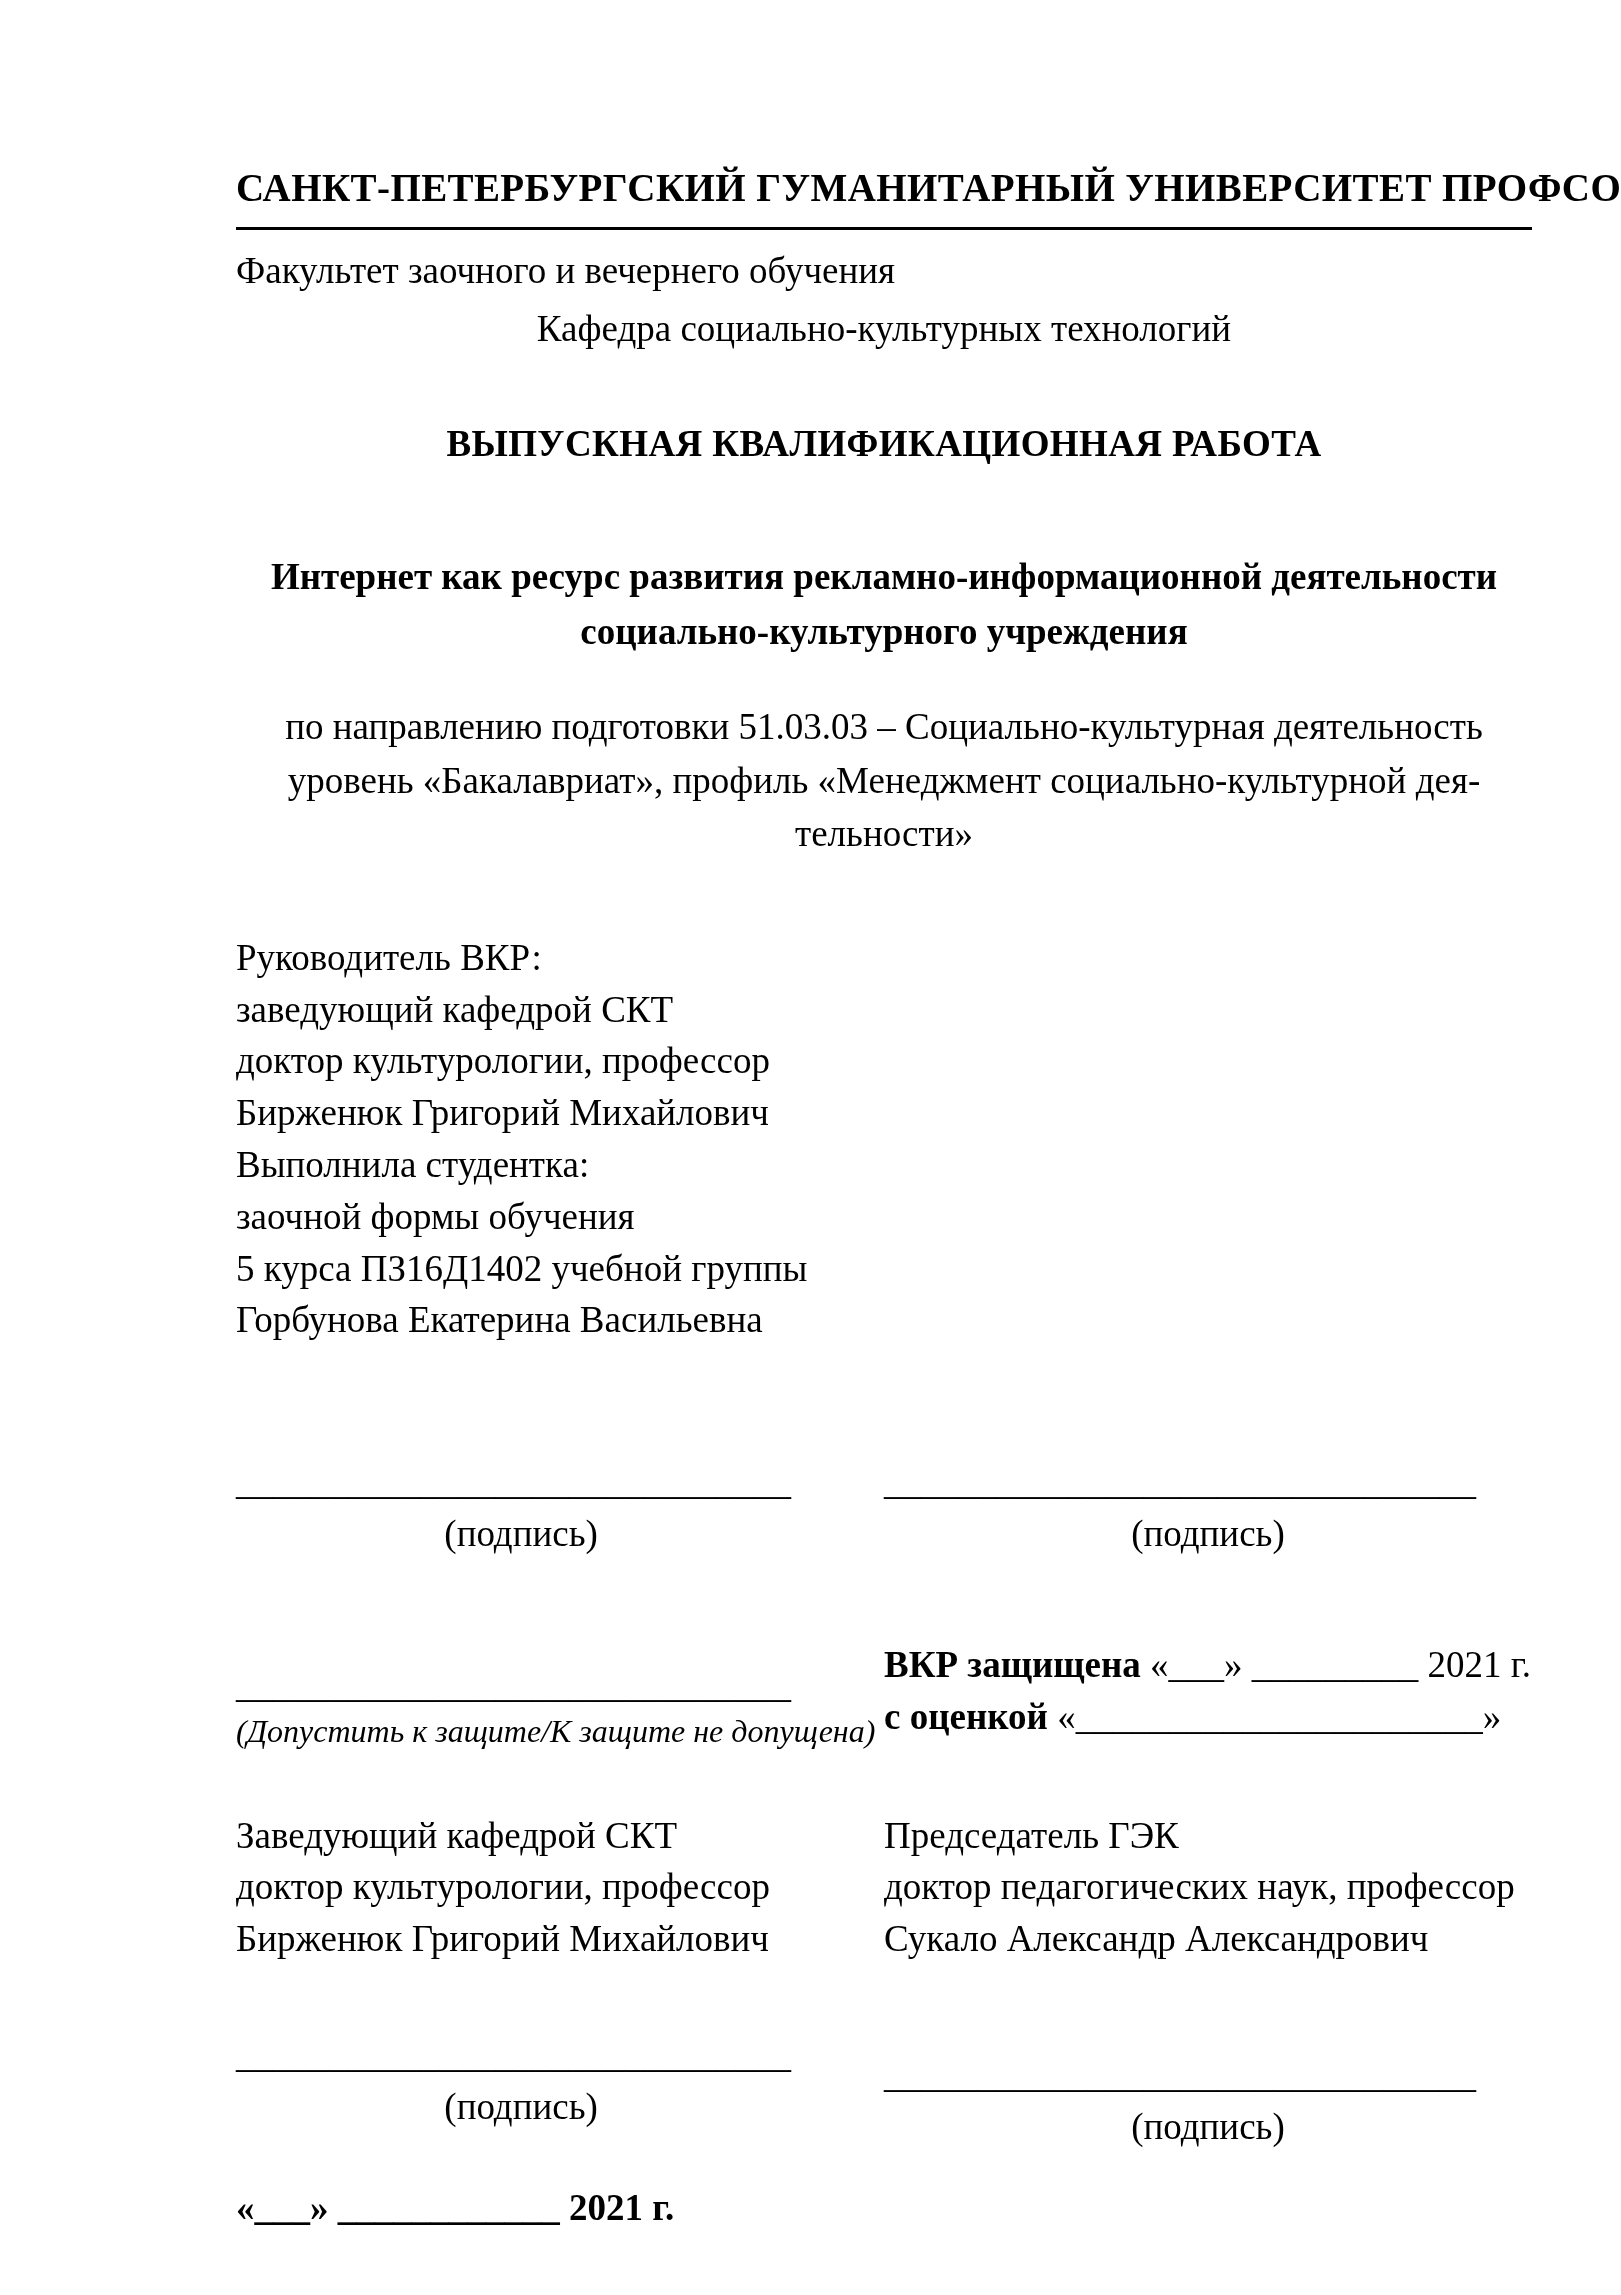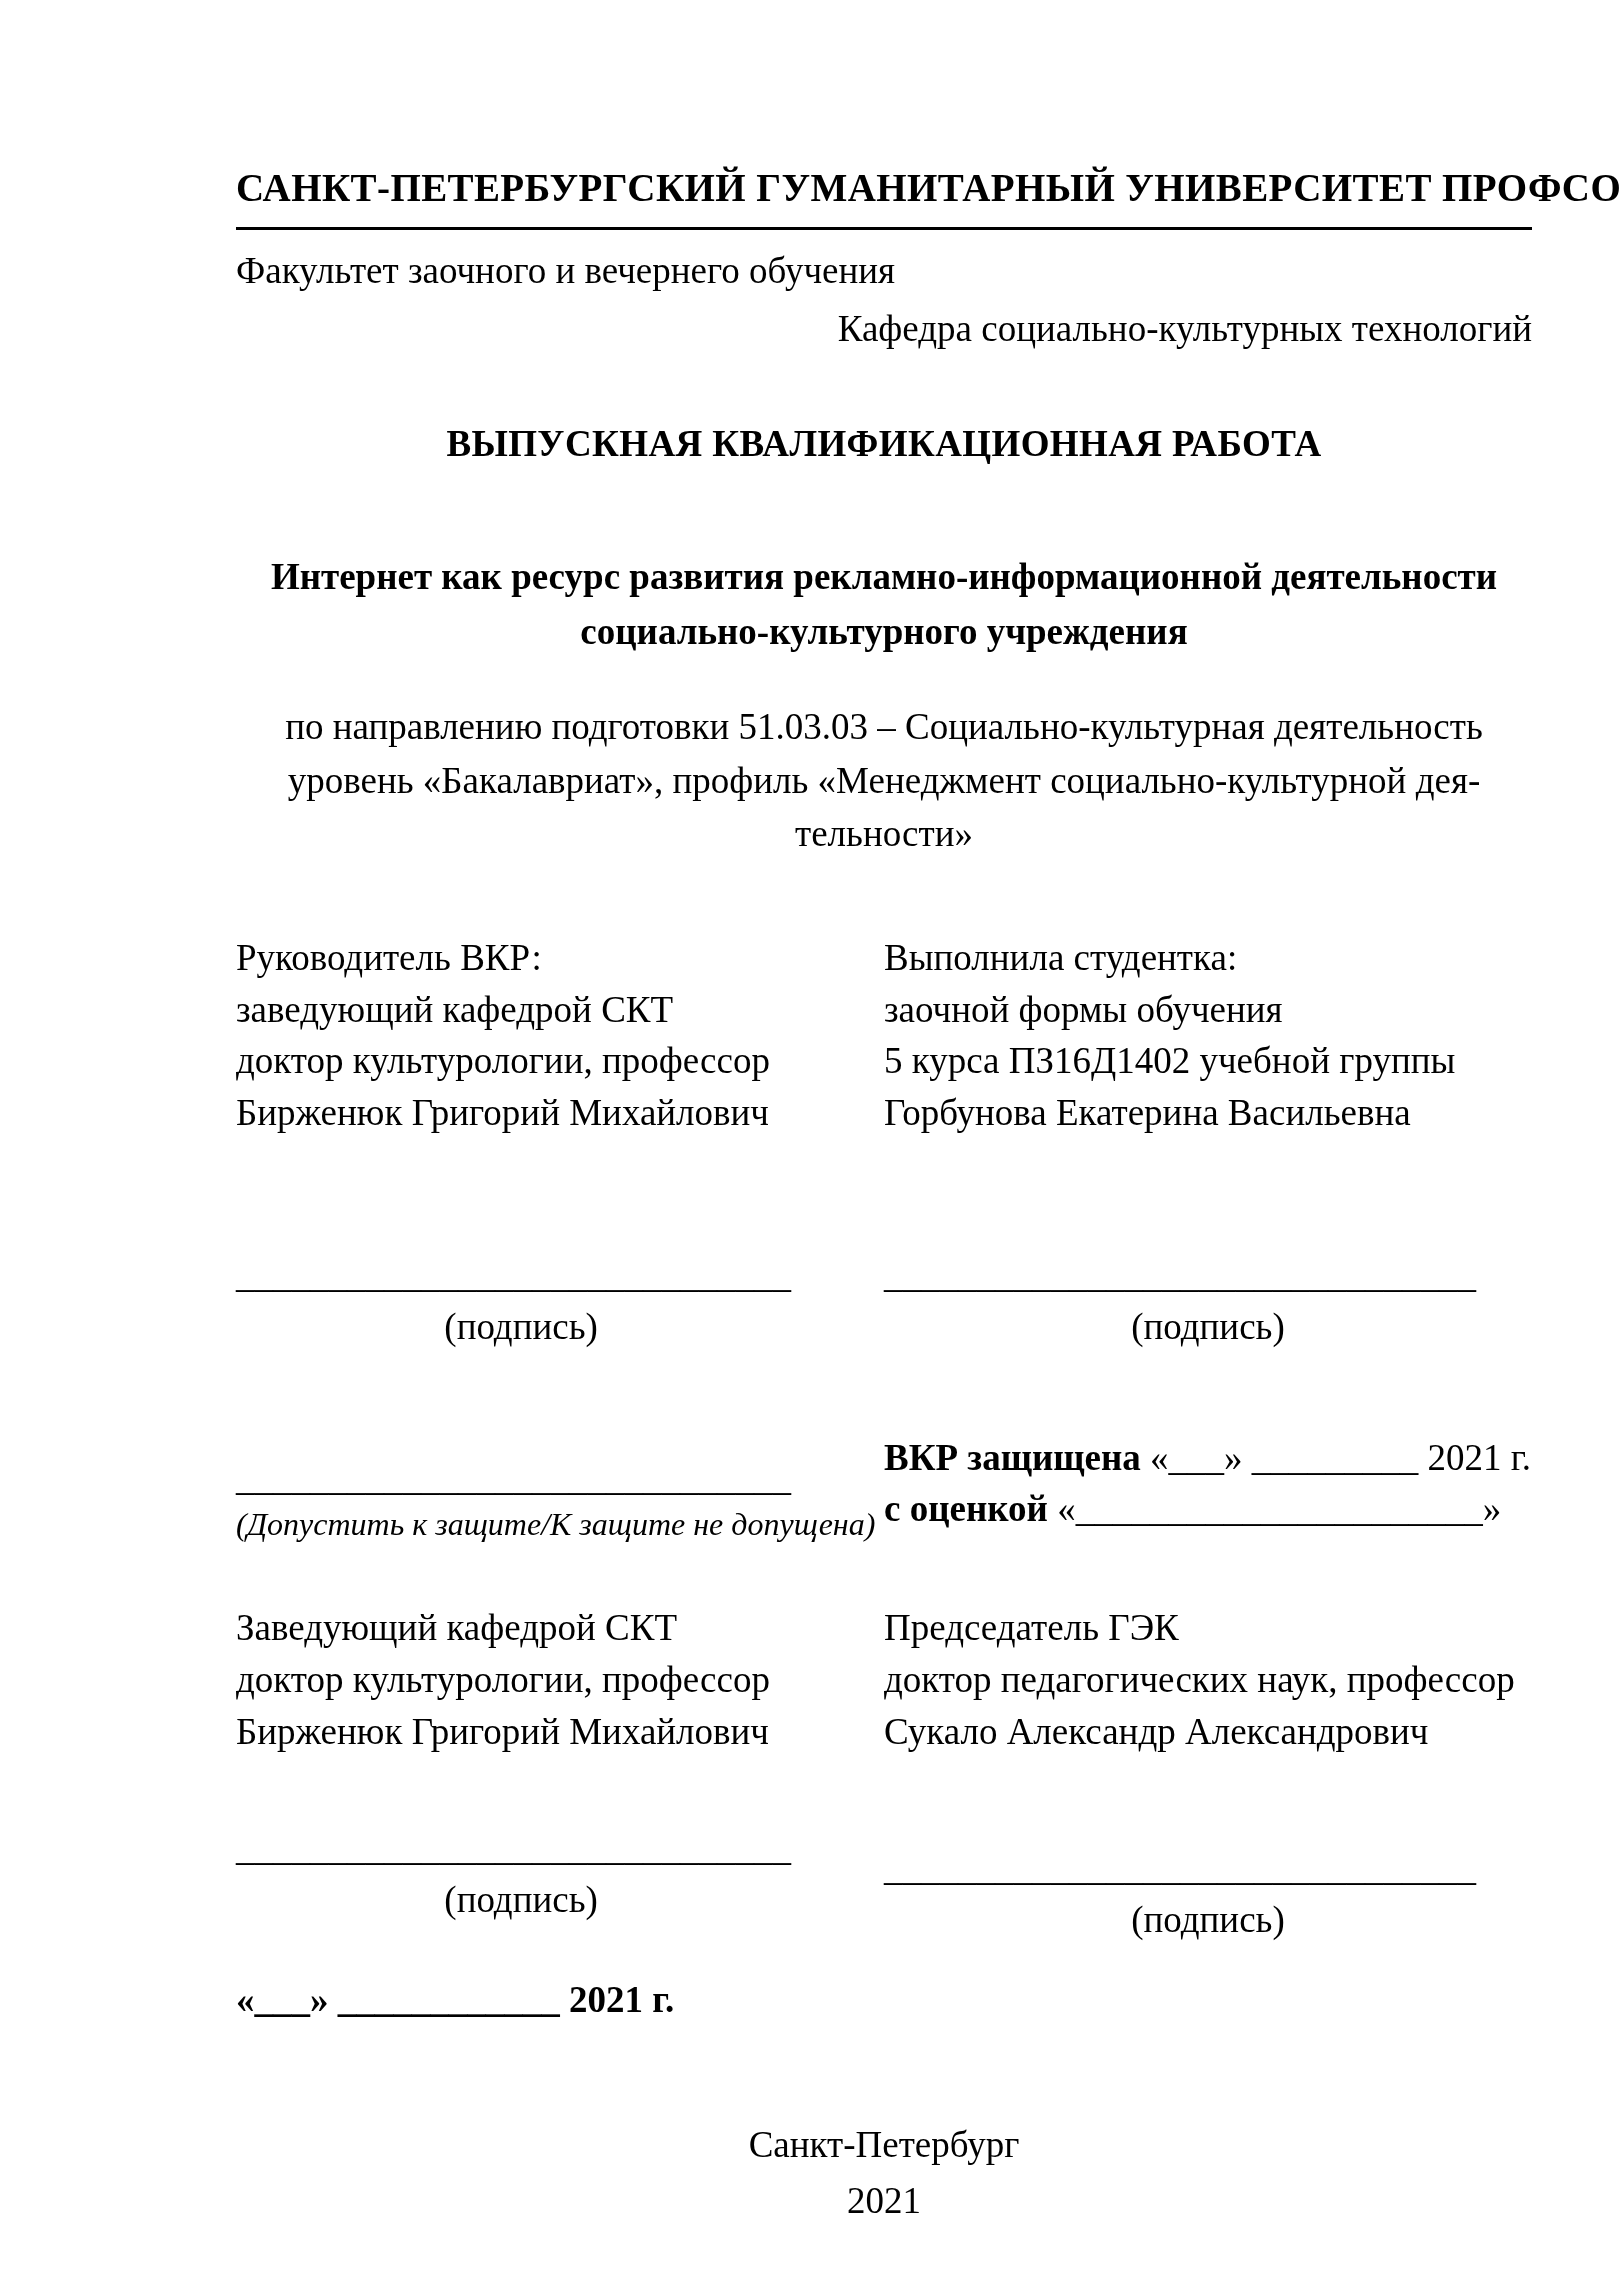--- a/index.html
+++ b/index.html
@@ -29,21 +29,21 @@
     border-bottom: 3.1px solid #000;
     padding-bottom: 11px;
     margin-bottom: 15.7px;
     white-space: nowrap;
   }
   .faculty {
     text-align: left;
     margin-bottom: 6.3px;
   }
   .department {
-    text-align: right;
+    text-align: center;
   }
   .work-heading {
     font-weight: bold;
     text-align: center;
     margin-top: 63px;
     letter-spacing: 0.4px;
   }
   .work-title {
     font-weight: bold;
     text-align: center;
@@ -54,21 +54,21 @@
     text-align: center;
     margin-top: 40px;
     line-height: 1.45;
   }
   .cols {
     display: flex;
     justify-content: space-between;
   }
   .col-left  { width: 44%; }
   .col-right { width: 50%; }
-  .roles-row { margin-top: 71px; }
+  .roles-row { margin-top: 71px; flex-direction: column; }
   .sig-row   { margin-top: 110px; }
   .sig-line, .adm-line {
     white-space: nowrap;
     letter-spacing: 0;
   }
   .sig-caption {
     text-align: center;
   }
   .admission-row { margin-top: 79px; }
   .adm-block { padding-top: 20.4px; }

